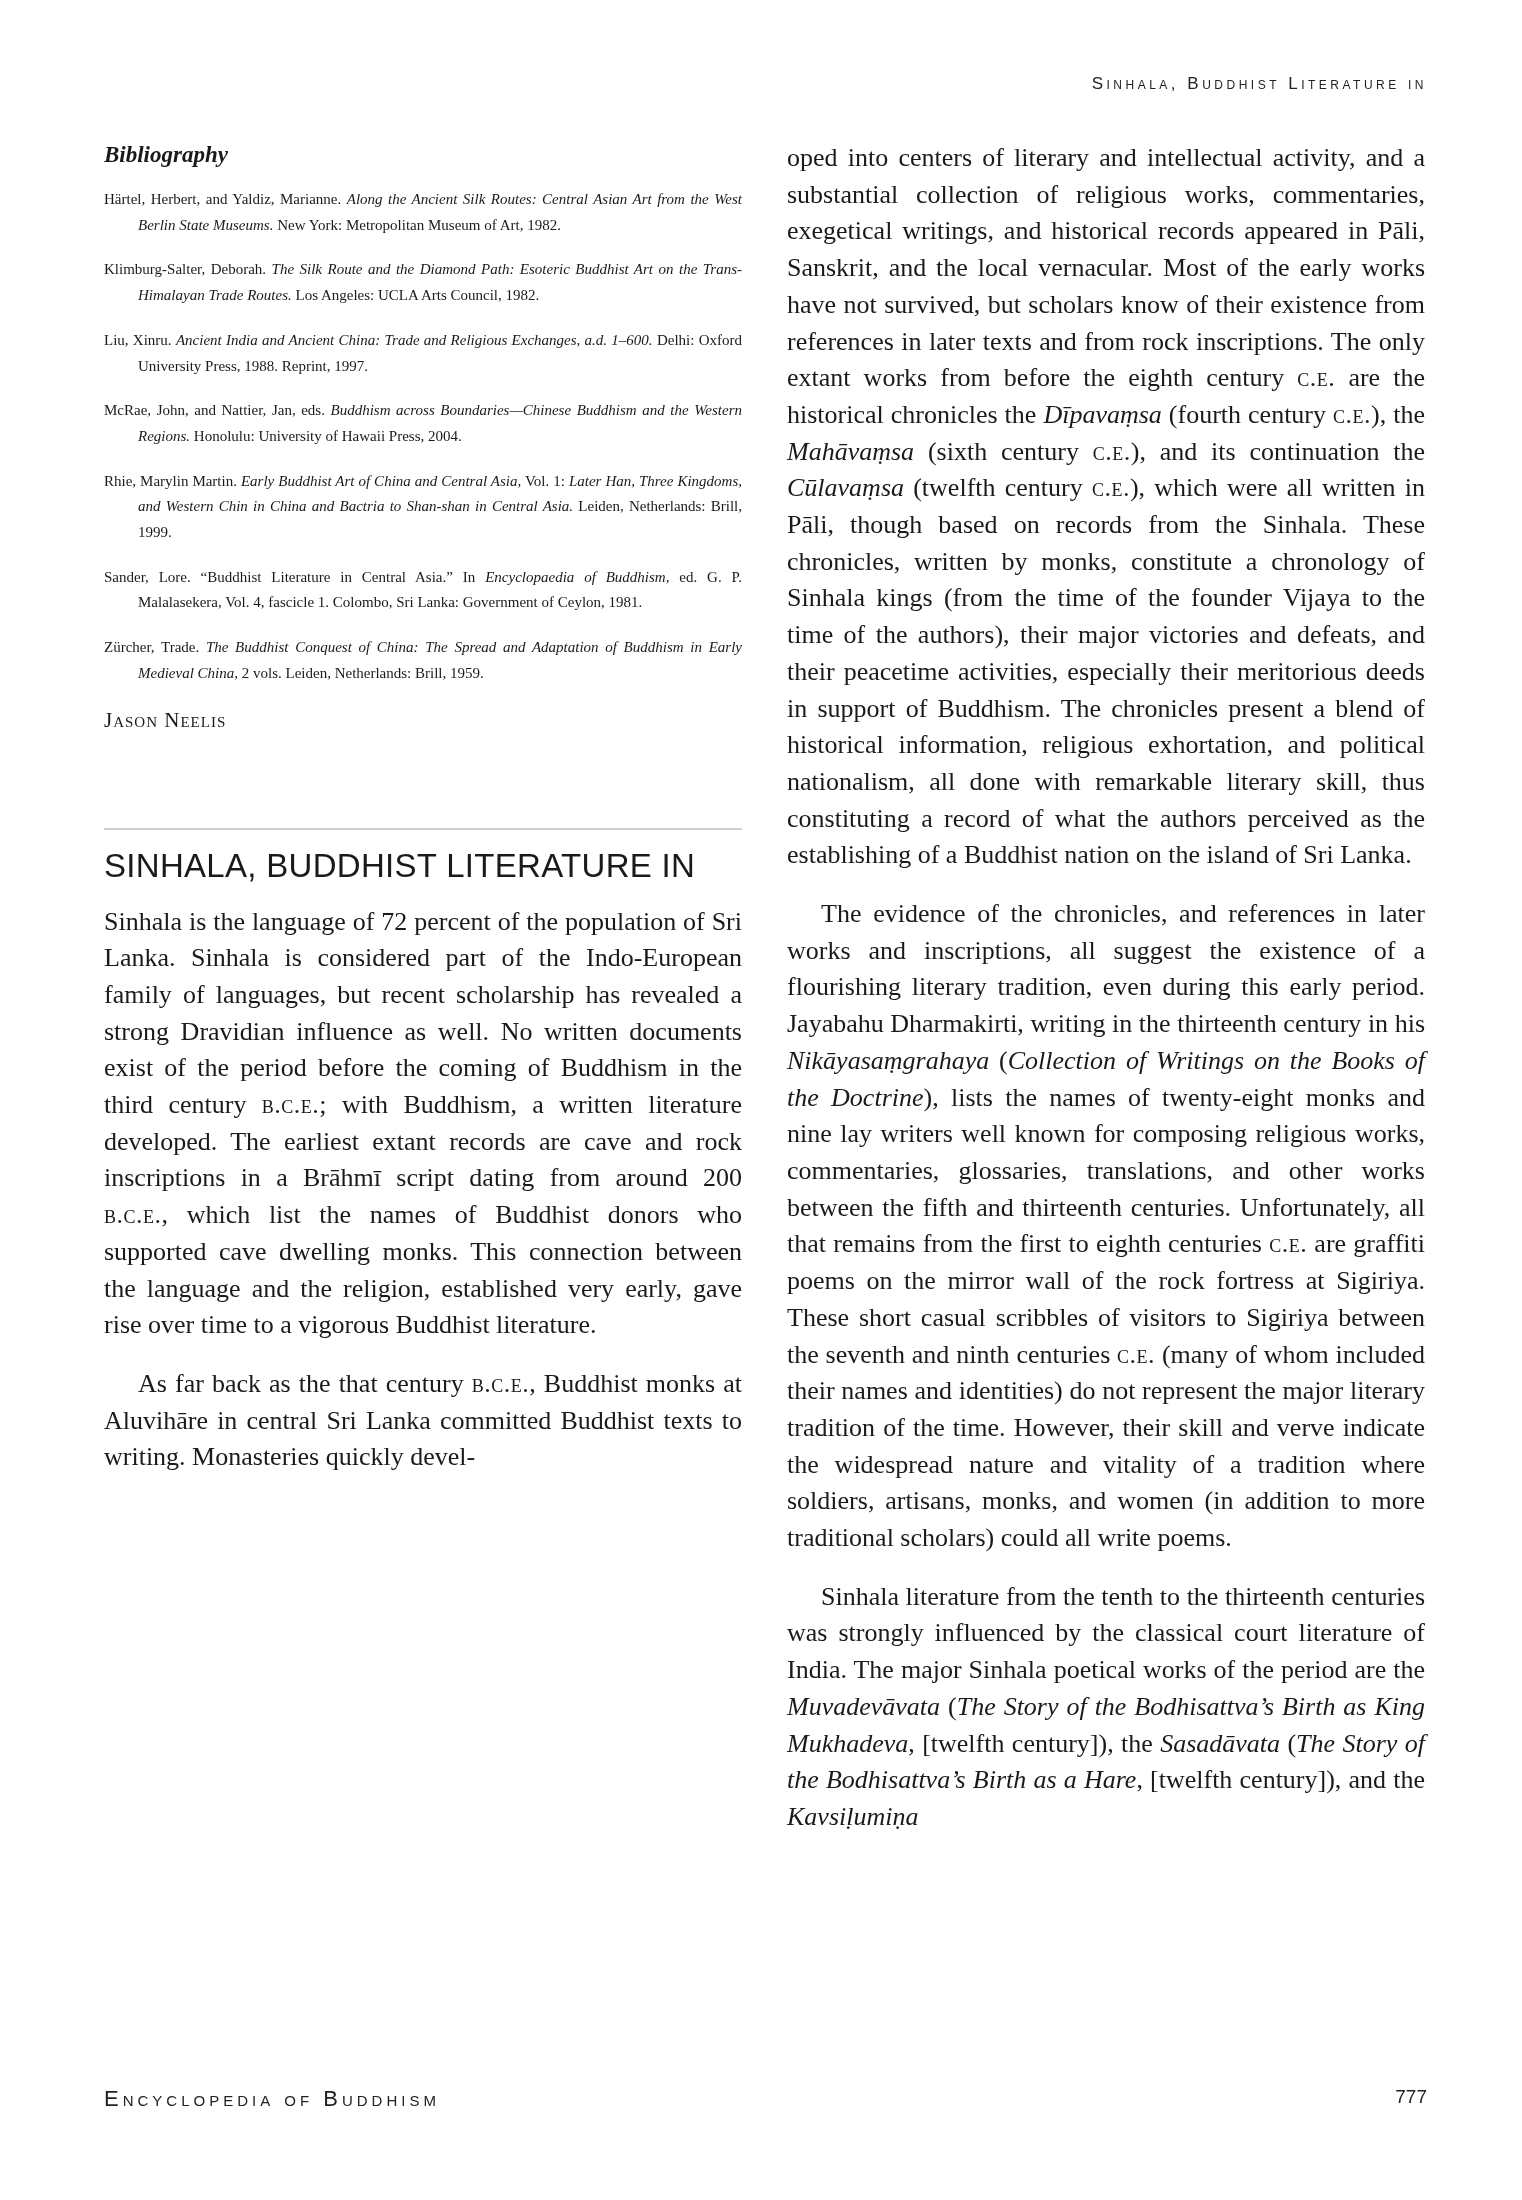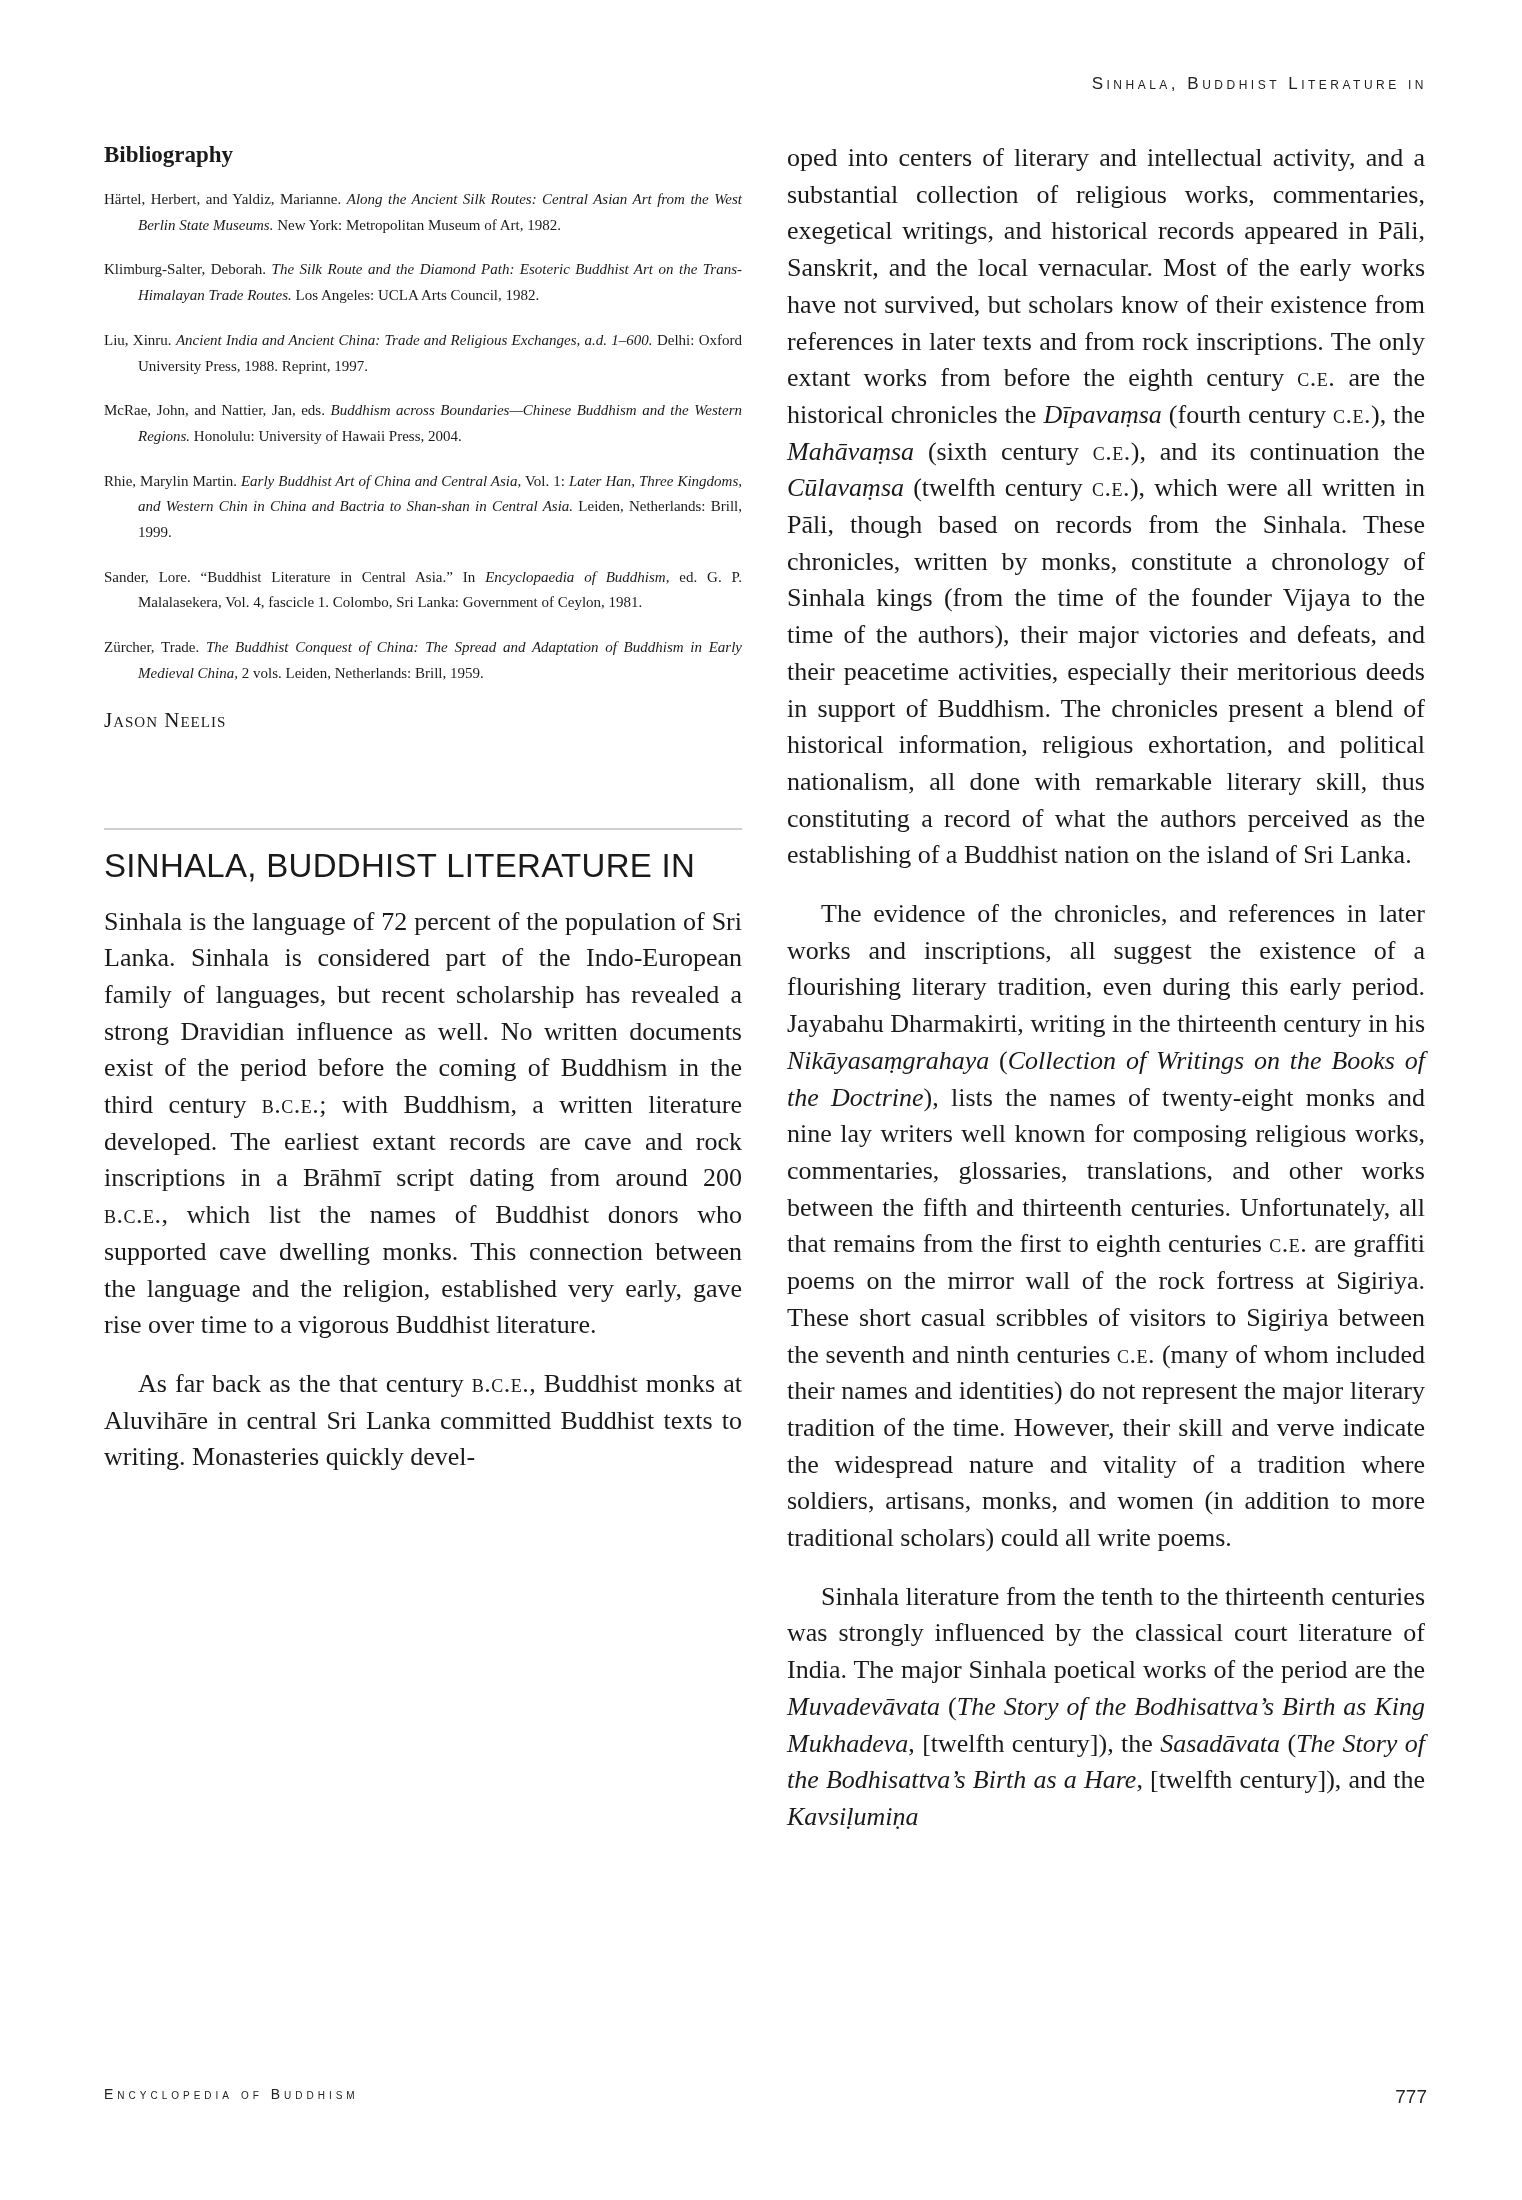--- a/index.html
+++ b/index.html
@@ -3,34 +3,34 @@
 <meta charset="utf-8">
 <style>
   html, body { margin: 0; padding: 0; background: #ffffff; }
   body { width: 1522px; height: 2200px; position: relative; overflow: hidden;
          font-family: "Liberation Serif", "DejaVu Serif", serif; color: #1a1a1a; }
   .runner { position: absolute; right: 95px; top: 74px; font-family: "Liberation Sans", "DejaVu Sans", sans-serif;
             font-size: 17px; letter-spacing: 3.5px; font-variant: small-caps; color: #222; white-space: nowrap; }
   .col { position: absolute; top: 140px; width: 638px; }
   .col.left { left: 104px; }
   .col.right { left: 787px; }
-  .bib-head { font-weight: bold; font-size: 23px; margin: 0 0 17px 0; line-height: 30px; }
+  .bib-head { font-style: italic; font-weight: bold; font-size: 23px; margin: 0 0 17px 0; line-height: 30px; }
   .bib-entry { font-size: 15px; line-height: 25.7px; text-align: justify; padding-left: 34px; text-indent: -34px;
                margin: 0 0 19px 0; hyphens: manual; }
   .bib-entry i { font-style: italic; }
   .sc { font-variant: small-caps; letter-spacing: 0.5px; }
   .signature { font-size: 21px; font-variant: small-caps; letter-spacing: 1px; margin-top: 20px; line-height: 26px; }
   .rule { height: 2px; background: #cfcfcf; margin-top: 95px; }
   .article-title { font-family: "Liberation Sans", "DejaVu Sans", sans-serif; font-size: 33px; font-weight: normal;
                    margin: 16px 0 18px 0; line-height: 40px; letter-spacing: 0.3px; color: #1a1a1a; }
   .para { font-size: 26px; line-height: 36.7px; text-align: justify; margin: 0 0 18px 0; }
   .para.indent { text-indent: 34px; margin-top: 22px; }
   .para i { font-style: italic; }
   .footer-left { position: absolute; left: 104px; top: 2086px; font-family: "Liberation Sans", "DejaVu Sans", sans-serif;
-                 font-size: 14px; letter-spacing: 4px; font-variant: small-caps; color: #222; }
+                 font-size: 22px; letter-spacing: 4px; font-variant: small-caps; color: #222; }
   .footer-right { position: absolute; right: 95px; top: 2086px; font-family: "Liberation Sans", "DejaVu Sans", sans-serif;
                   font-size: 19px; color: #222; }
 </style>
 </head>
 <body>
 
 <div class="runner">Sinhala, Buddhist Literature in</div>
 
 <div class="col left">
   <div class="bib-head">Bibliography</div>

